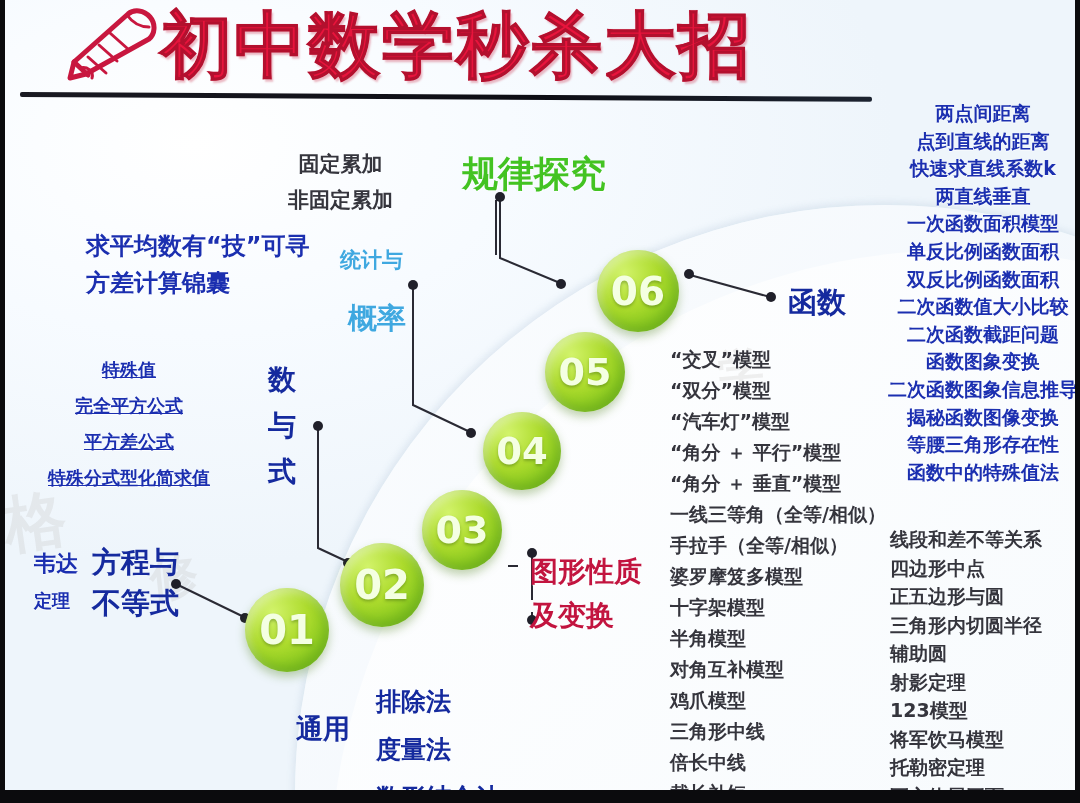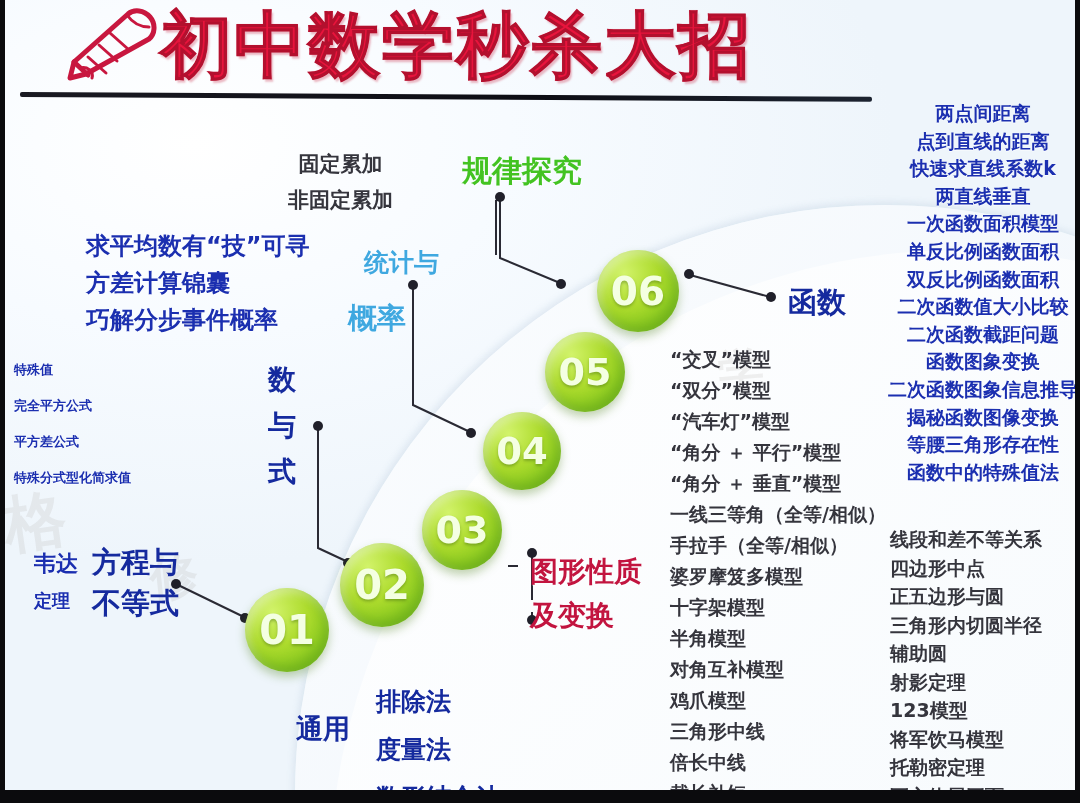--- a/index.html
+++ b/index.html
@@ -196,33 +196,32 @@
 
       <path d="M630,560 C637,560 635,578 643,583 C635,588 637,612 630,612"></path>
     </g>
   </svg>
 
   
   <div class="list dark" style="left:288px;top:146px;font-size:21px;line-height:36px;text-align:center;">
     <div>固定累加</div>
     <div>非固定累加</div>
   </div>
-  <div class="tx green" style="left:462px;top:156px;font-size:30px;">规律探究</div>
+  <div class="tx green" style="left:462px;top:156px;font-size:36px;">规律探究</div>
 
   
   <div class="list blue" style="left:86px;top:228px;font-size:24px;line-height:37px;width:212px;text-align:left;">
     <div>求平均数有“技”可寻</div>
     <div>方差计算锦囊</div>
-    <div>巧解分步事件概率</div>
-  </div>
-  <div class="tx cyan" style="left:340px;top:250px;font-size:25px;margin-left:24px;">统计与</div>
+  </div>
+  <div class="tx cyan" style="left:340px;top:250px;font-size:21px;">统计与</div>
   <div class="tx cyan" style="left:348px;top:296px;font-size:29px;margin-top:8px;">概率</div>
 
   
-  <div class="list blue" style="left:14px;top:352px;font-size:13px;line-height:36px;width:230px;text-align:left;">
+  <div class="list blue" style="left:14px;top:352px;font-size:18px;line-height:36px;width:230px;text-align:center;text-decoration:underline;">
     <div>特殊值</div>
     <div>完全平方公式</div>
     <div>平方差公式</div>
     <div>特殊分式型化简求值</div>
   </div>
   <div class="tx blue2" style="left:268px;top:366px;font-size:28px;">数</div>
   <div class="tx blue2" style="left:268px;top:412px;font-size:28px;">与</div>
   <div class="tx blue2" style="left:268px;top:458px;font-size:28px;">式</div>
 
   

